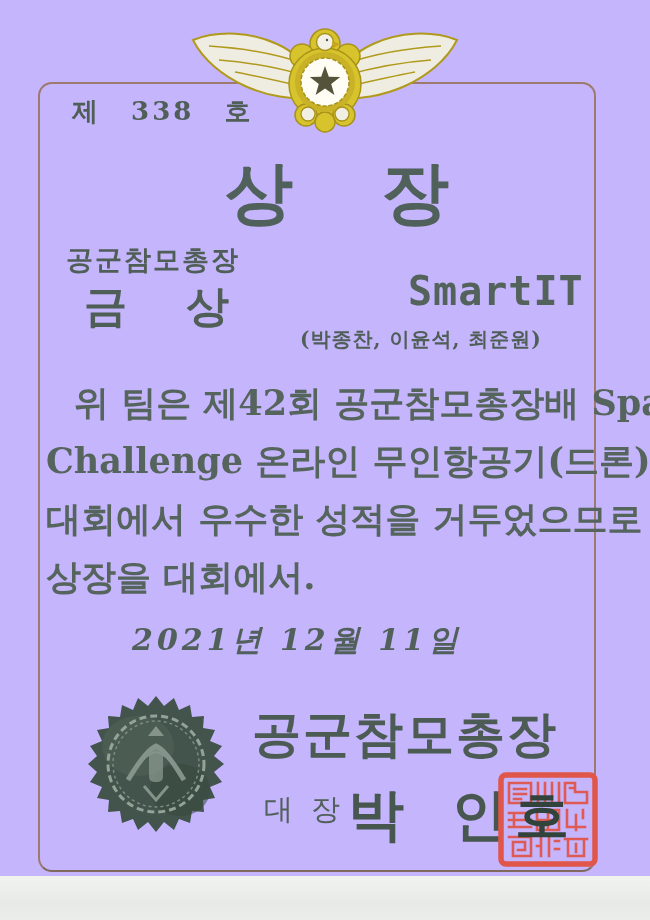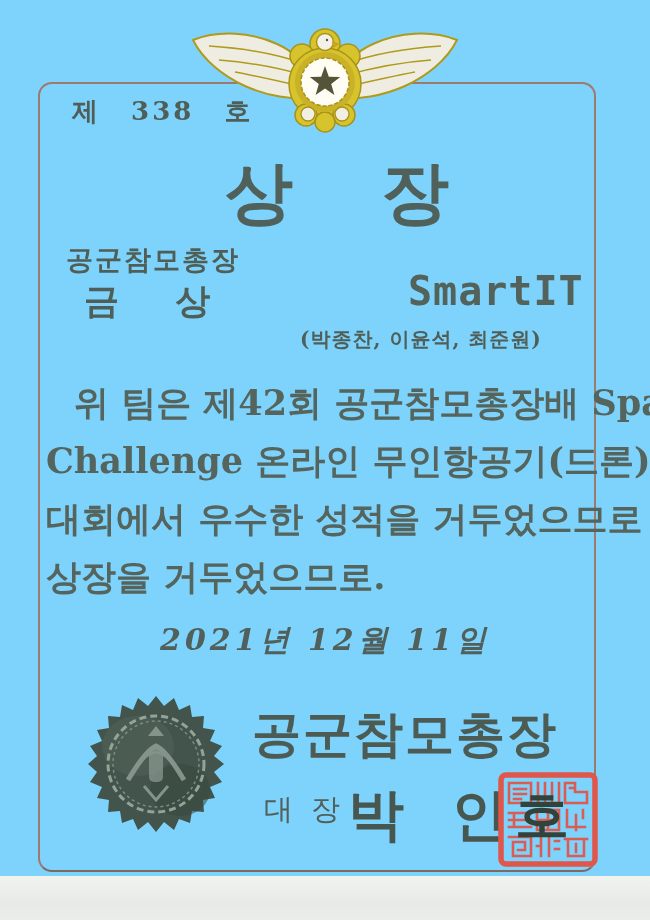--- a/index.html
+++ b/index.html
@@ -1,41 +1,41 @@
 <!DOCTYPE html>
 <html><head>
 <meta charset="utf-8">
 <style>
   * { margin:0; padding:0; box-sizing:border-box; }
   html,body { width:650px; height:920px; }
   body { background:#f4f5f2; font-family:"DejaVu Serif","Liberation Serif",serif; }
-  .canvas { position:relative; width:650px; height:920px; background:#7dd3fc; overflow:hidden; }
+  .canvas { position:relative; width:650px; height:920px; background:#c4b5fd; overflow:hidden; }
   .scan-strip { position:absolute; left:0; top:876px; width:650px; height:44px;
                 background:linear-gradient(180deg,#f1f3ef 0%,#e7eae6 60%,#eaede9 100%); }
   .frame { position:absolute; left:38px; top:82px; width:558px; height:790px;
            border:2.5px solid #9e7a6e; border-bottom-color:#80695e; border-radius:14px;
            background:transparent; }
   .emblem { position:absolute; left:189px; top:22px; width:272px; height:112px; z-index:3; }
   .doc-number { position:absolute; left:72px; top:94px; font-size:26px; font-weight:600;
                 color:#4f5e56; letter-spacing:3px; word-spacing:18px; z-index:4; }
   .title { position:absolute; left:0; top:148px; width:650px; display:flex; justify-content:center;
            gap:88px; transform:translateX(12px); font-size:68px; font-weight:700; color:#50605a; }
   .division { position:absolute; left:66px; top:242px; font-size:27px; font-weight:600;
               color:#4f5e56; letter-spacing:2px; }
-  .prize { position:absolute; left:84px; top:278px; font-size:35px; font-weight:700;
+  .prize { position:absolute; left:84px; top:278px; font-size:43px; font-weight:700;
            color:#4f5e56; word-spacing:44px; }
   .team-name { position:absolute; left:408px; top:268px; font-size:40px; font-weight:600;
                color:#53625b; font-family:"DejaVu Sans Mono","Liberation Mono",monospace; letter-spacing:1px; }
   .members { position:absolute; left:300px; top:326px; font-size:20px; font-weight:600;
              color:#4f5e56; letter-spacing:1px; }
   .body-text { position:absolute; left:46px; top:374px; width:520px; font-size:35px;
                font-weight:600; color:#55645c; line-height:58px; }
   .body-text .line { white-space:nowrap; }
   .body-text .line:first-child { text-indent:28px; }
-  .date-line { position:absolute; left:0; top:620px; width:650px; text-align:center;
+  .date-line { position:absolute; left:0; top:620px; width:594px; text-align:center;
                font-size:30px; font-style:italic; font-weight:600; color:#51605a; letter-spacing:4px; }
   .foil-seal { position:absolute; left:86px; top:686px; width:140px; height:156px; }
   .org-title { position:absolute; left:252px; top:702px; font-size:49px; font-weight:700;
                color:#4c5b54; letter-spacing:2px; white-space:nowrap; }
   .sig-rank { position:absolute; left:264px; top:790px; font-size:29px; font-weight:400;
               color:#51605a; letter-spacing:18px; }
   .sig-name { position:absolute; left:348px; top:778px; font-size:56px; font-weight:700;
               color:#47564f; word-spacing:28px; white-space:nowrap; }
   .stamp { position:absolute; left:498px; top:772px; width:100px; height:95px; z-index:5; }
   .stamp-overlay { position:absolute; left:512px; top:780px; width:60px; text-align:center;
@@ -93,21 +93,21 @@
 
   <div class="division">공군참모총장</div>
   <div class="prize">금 상</div>
   <div class="team-name">SmartIT</div>
   <div class="members">(박종찬, 이윤석, 최준원)</div>
 
   <div class="body-text">
     <div class="line">위 팀은 제42회 공군참모총장배 Space</div>
     <div class="line">Challenge 온라인 무인항공기(드론) 경연</div>
     <div class="line">대회에서 우수한 성적을 거두었으므로 이에</div>
-    <div class="line">상장을 거두었으므로.</div>
+    <div class="line">상장을 대회에서.</div>
   </div>
 
   <div class="date-line">2021년 12월 11일</div>
 
   <svg class="foil-seal" viewBox="0 0 140 152" xmlns="http://www.w3.org/2000/svg">
     <polygon fill="#42544b" points="138,76 128,84 136,94 124,99 129,110 117,112 118,124 106,123 104,135 93,131 88,142 78,134 70,144 62,134 52,142 47,131 36,135 34,123 22,124 23,112 11,110 16,99 4,94 11,84 2,76 11,68 4,58 16,53 11,42 23,40 22,28 34,29 36,17 47,22 52,10 62,18 70,8 78,18 88,10 93,22 104,17 106,29 118,28 117,40 129,42 124,53 136,58 128,68"></polygon>
     <ellipse cx="52" cy="58" rx="36" ry="30" fill="#56675e" opacity="0.45"></ellipse>
     <ellipse cx="94" cy="102" rx="30" ry="26" fill="#38493f" opacity="0.55"></ellipse>
     <circle cx="70" cy="76" r="48" fill="none" stroke="#93a397" stroke-width="3" stroke-dasharray="7 4"></circle>
     <circle cx="70" cy="76" r="43" fill="none" stroke="#7b8c82" stroke-width="1.5" stroke-dasharray="3 3"></circle>

